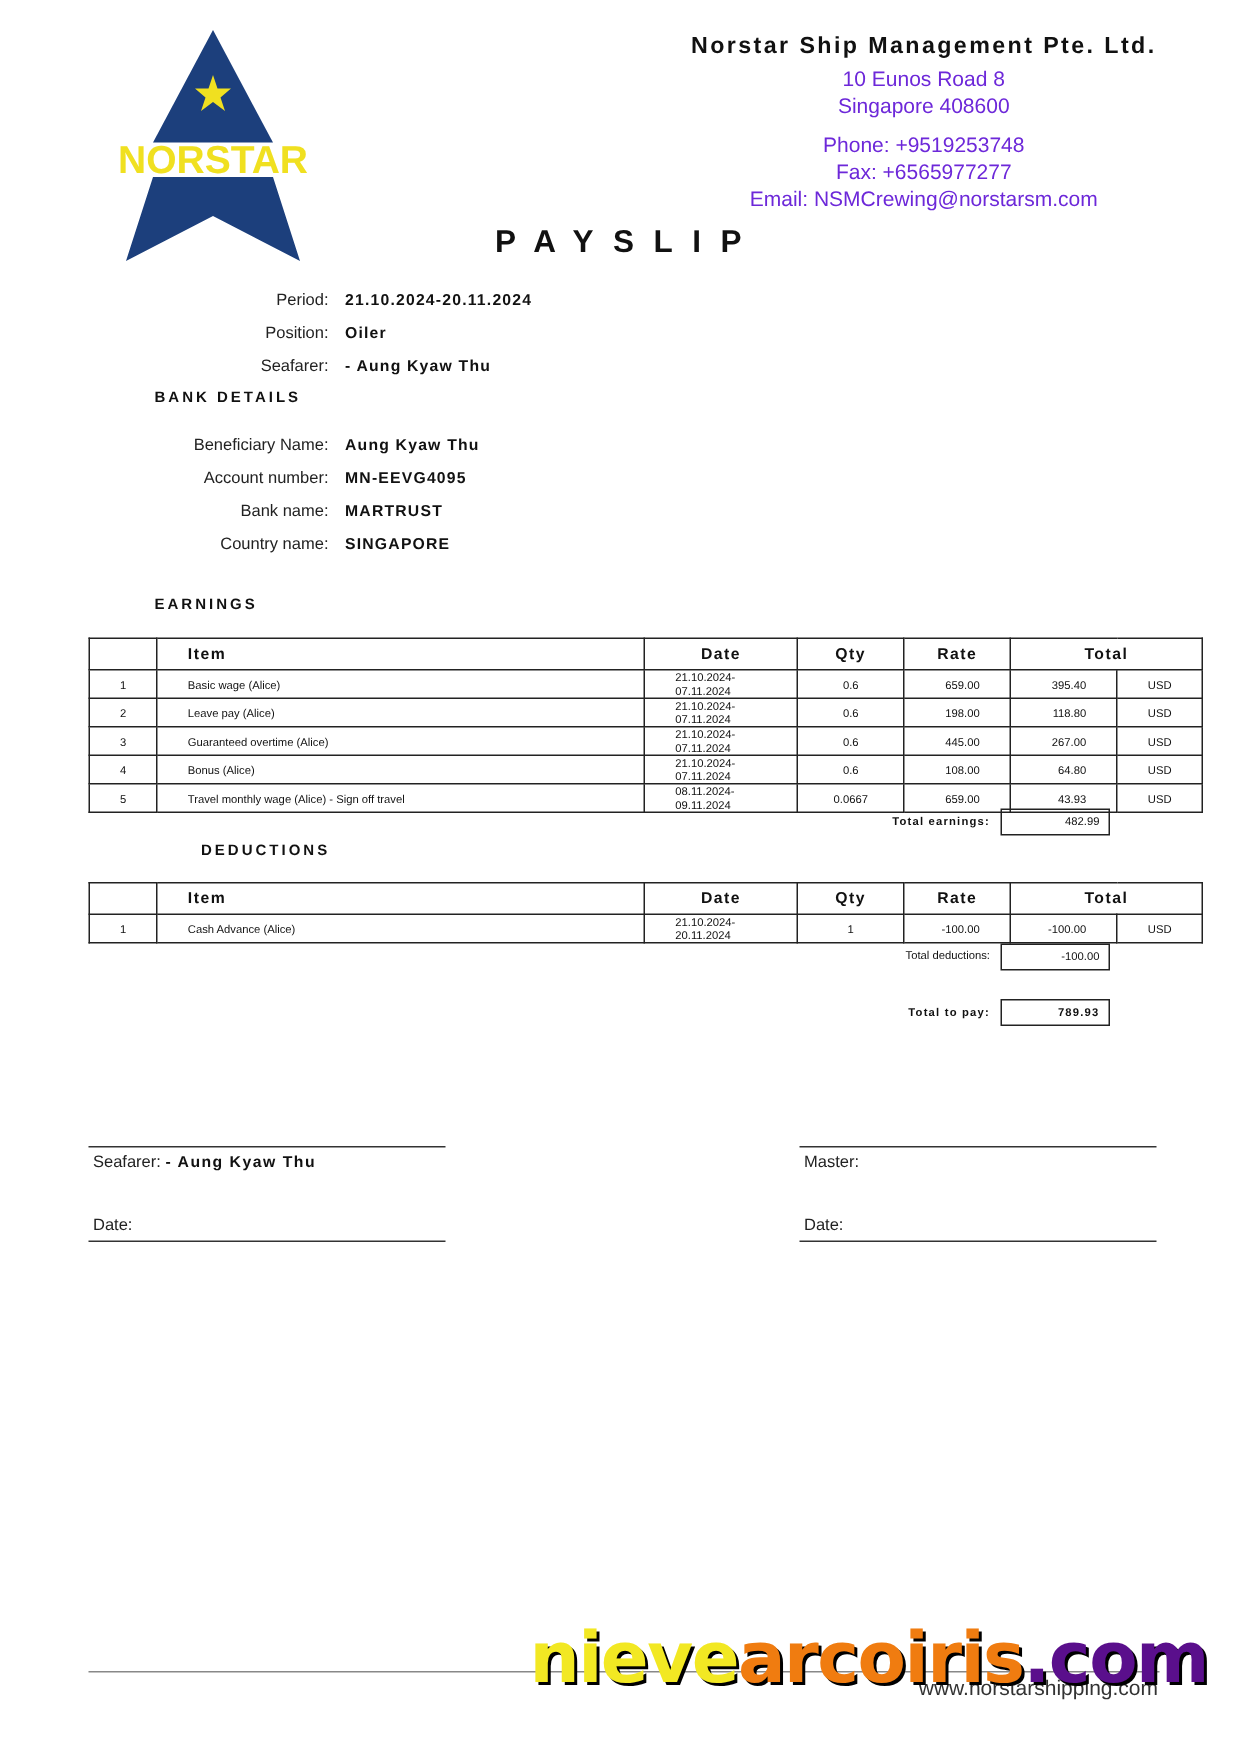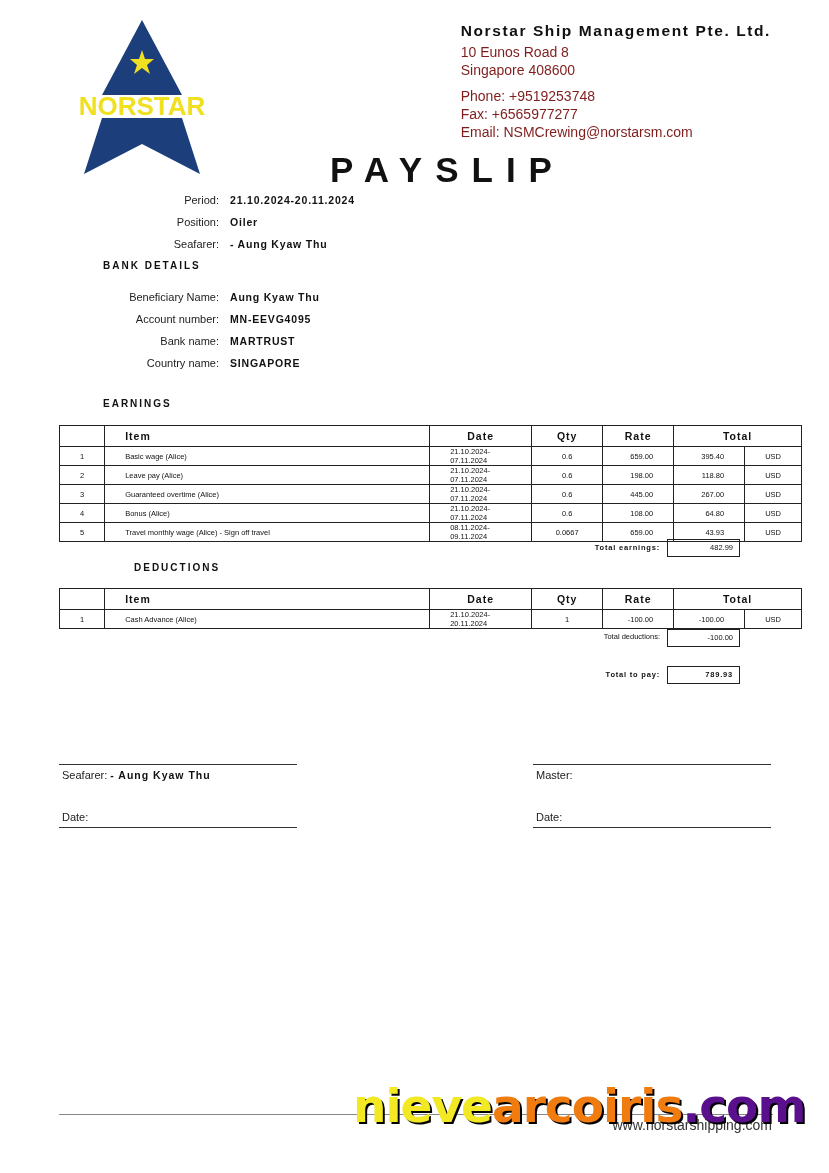--- a/index.html
+++ b/index.html
@@ -2,26 +2,26 @@
 <html><head>
 <meta charset="utf-8">
 <style>
   * { box-sizing: border-box; margin: 0; padding: 0; }
   html, body { width: 829px; height: 1173px; background: #ffffff; overflow: hidden; }
   body { position: relative; font-family: "Liberation Sans", sans-serif; color: #111; }
 
   .logo { position: absolute; left: 57px; top: 18px; width: 170px; height: 160px; }
   .logo svg { width: 170px; height: 160px; }
 
-  .company { position: absolute; right: 58px; top: 22px; text-align: left; }
+  .company { position: absolute; right: 58px; top: 22px; text-align: center; }
   .company .name { font-weight: bold; font-size: 15.5px; letter-spacing: 1.6px; margin-bottom: 3px; }
-  .company .line { font-size: 14px; line-height: 18px; color: #7f1d1d; }
+  .company .line { font-size: 14px; line-height: 18px; color: #6d28d9; }
   .company .gap { height: 8px; }
 
-  .title { position: absolute; left: 330px; top: 150px; font-weight: bold; font-size: 35px; letter-spacing: 13px; }
+  .title { position: absolute; left: 330px; top: 150px; font-weight: bold; font-size: 21px; letter-spacing: 13px; }
 
   .kv { position: absolute; left: 60px; width: 400px; font-size: 11px; }
   .kv .row { display: flex; height: 22px; align-items: center; }
   .kv .lbl { width: 170px; text-align: right; color: #222; padding-right: 11px; }
   .kv .val { font-weight: bold; letter-spacing: 0.8px; font-size: 10.5px; }
 
   .section { position: absolute; left: 63px; font-weight: bold; font-size: 10px; letter-spacing: 2px; margin-left: 40px; }
 
   table.grid { position: absolute; left: 59px; border-collapse: collapse; font-size: 7.5px; }
   table.grid th, table.grid td { border: 1px solid #222; height: 18.5px; padding: 0 20px; }

